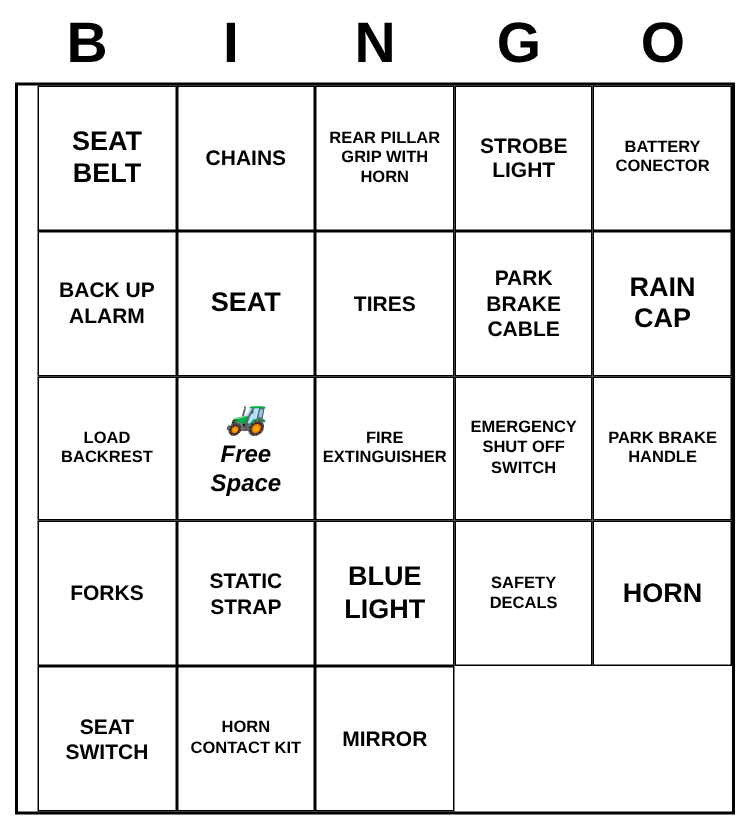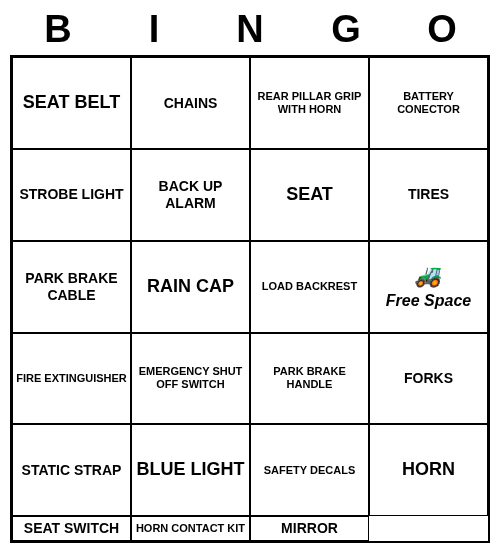--- a/index.html
+++ b/index.html
@@ -22,23 +22,24 @@
       font-size: 38px;
       font-weight: bold;
       width: 88px;
       text-align: center;
       color: #000;
     }
     #bingo-grid {
       border: 2px solid #000;
       width: 480px;
       display: grid;
-      grid-template-columns: repeat(4, 1fr);
+      grid-template-columns: repeat(5, 1fr);
       grid-template-rows: repeat(5, 1fr);
       height: 488px;
+      padding-left: 13px;
     }
     .cell {
       border: 1px solid #000;
       display: flex;
       align-items: center;
       justify-content: center;
       text-align: center;
       padding: 3px;
       font-size: 11px;
       font-weight: bold;
@@ -80,22 +81,22 @@
 <div class="header-letter">B</div>
     <div class="header-letter">I</div>
     <div class="header-letter">N</div>
     <div class="header-letter">G</div>
     <div class="header-letter">O</div>
   </div>
 <div id="bingo-grid">
 <div class="cell large-text">SEAT BELT</div>
     <div class="cell medium-text">CHAINS</div>
     <div class="cell">REAR PILLAR GRIP WITH HORN</div>
+    <div class="cell medium-text">STROBE LIGHT</div>
     <div class="cell">BATTERY CONECTOR</div>
-    <div class="cell medium-text">STROBE LIGHT</div>
     <div class="cell medium-text">BACK UP ALARM</div>
     <div class="cell large-text">SEAT</div>
     <div class="cell medium-text">TIRES</div>
     <div class="cell medium-text">PARK BRAKE CABLE</div>
     <div class="cell large-text">RAIN CAP</div>
     <div class="cell">LOAD BACKREST</div>
     <div class="cell free-space">
       <div class="free-inner">
         <div class="free-icon">🚜</div>
         <div class="free-label">Free Space</div>

